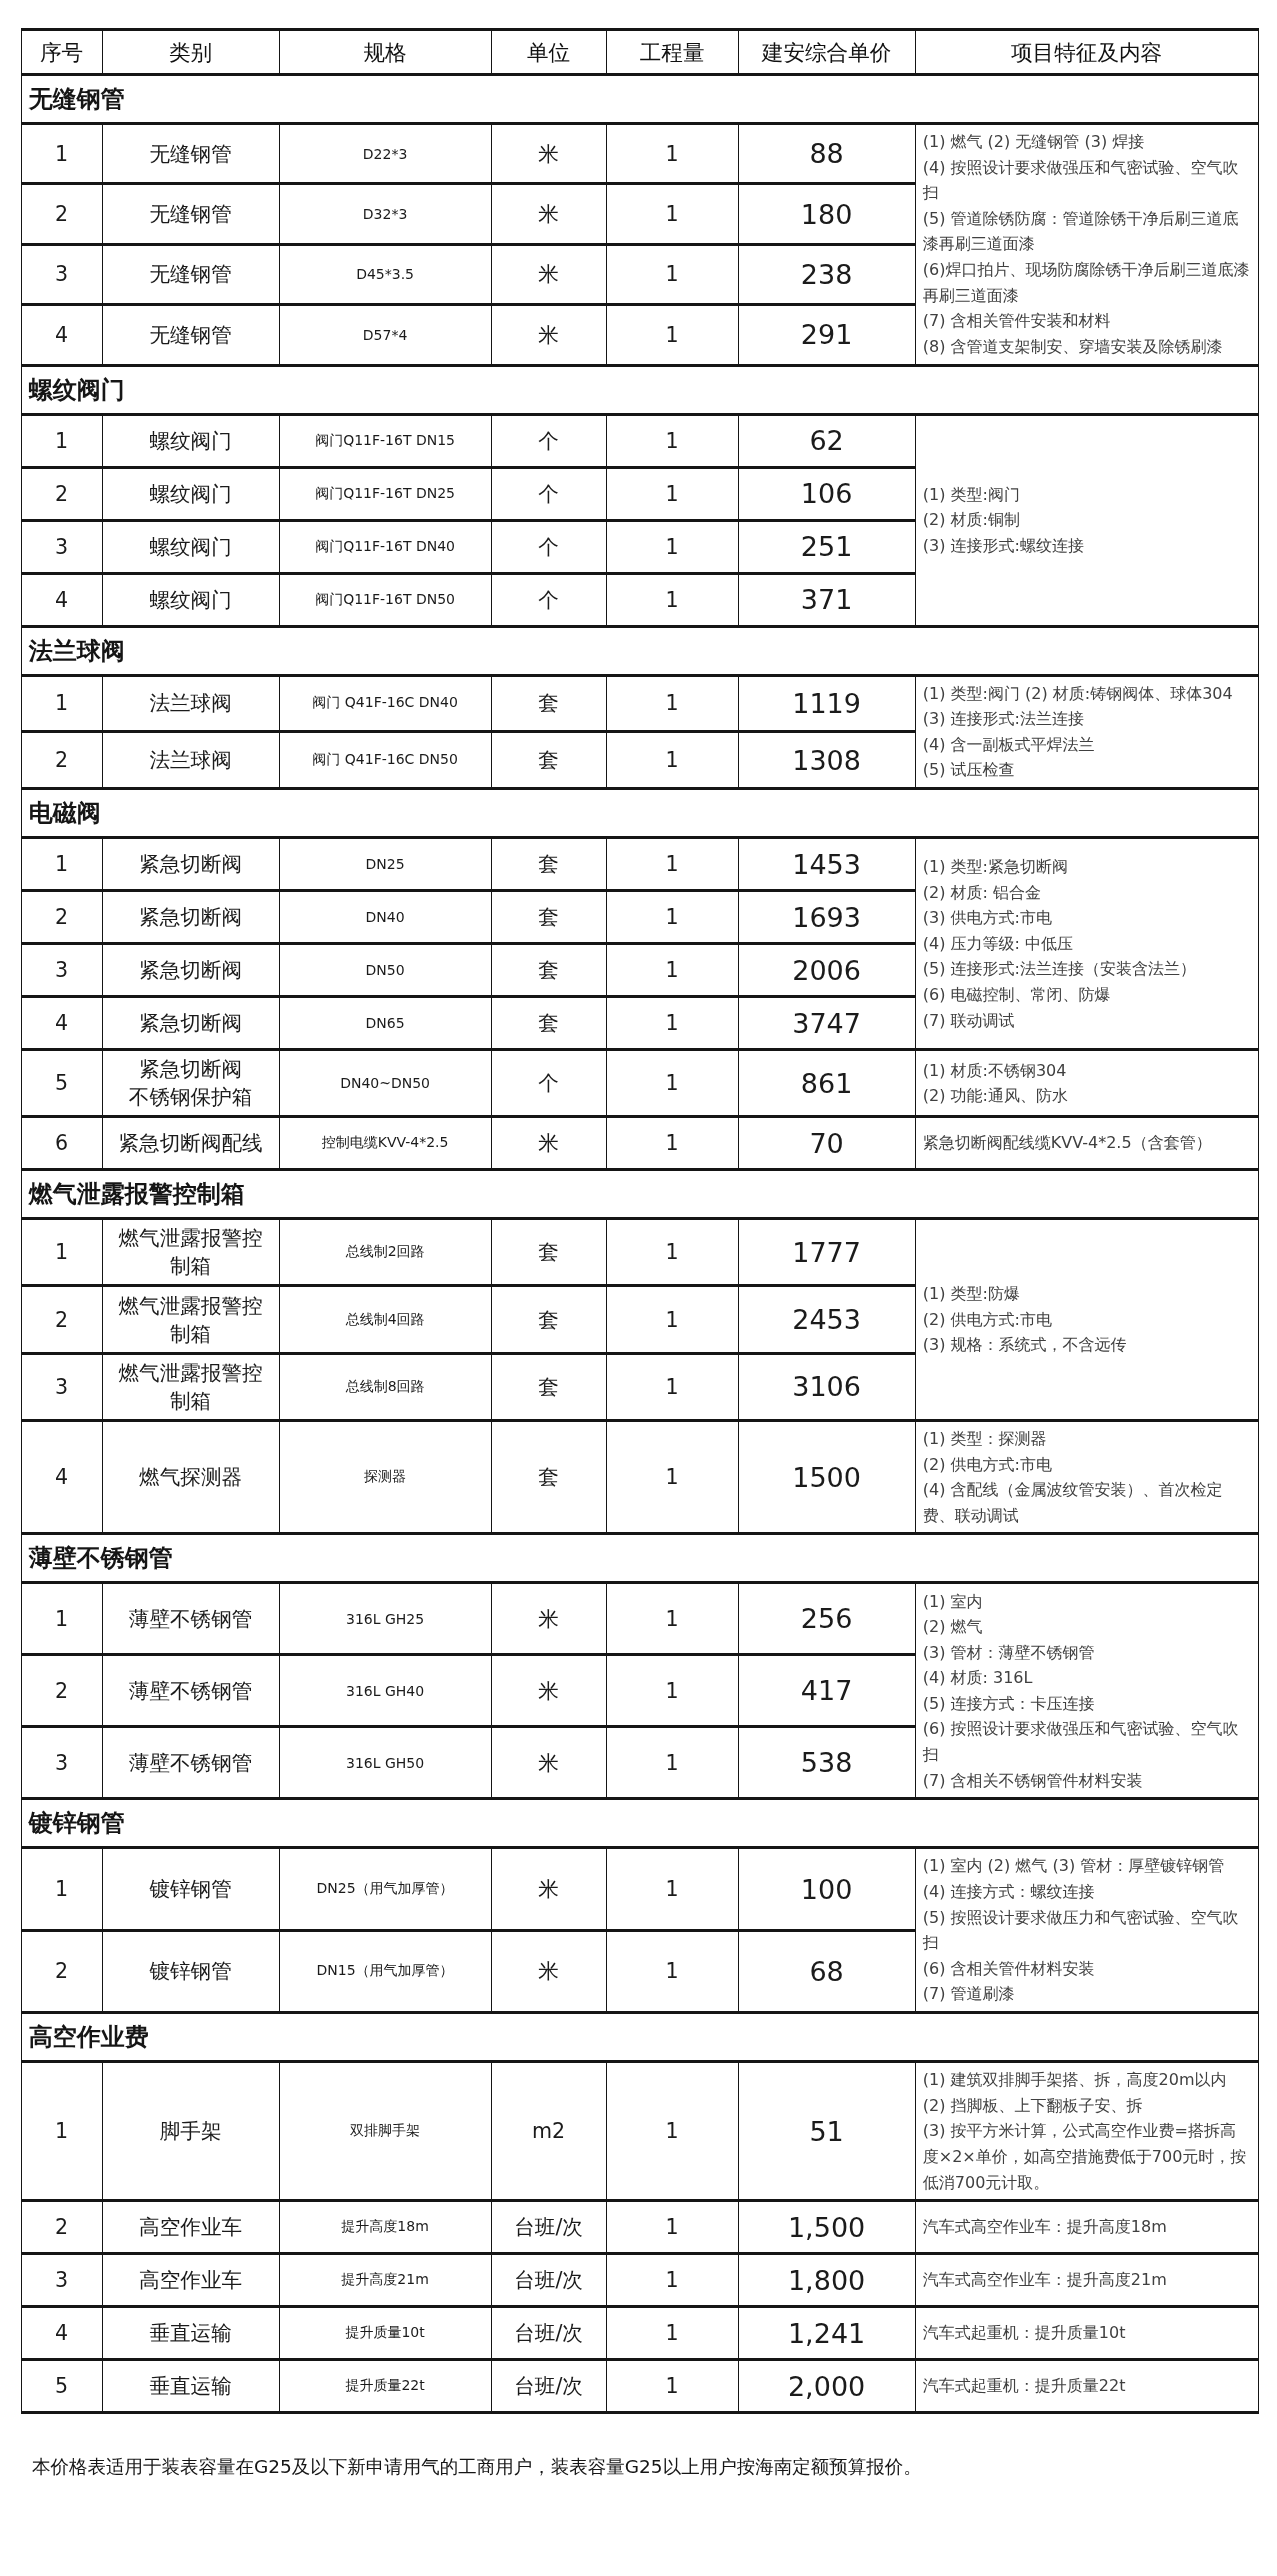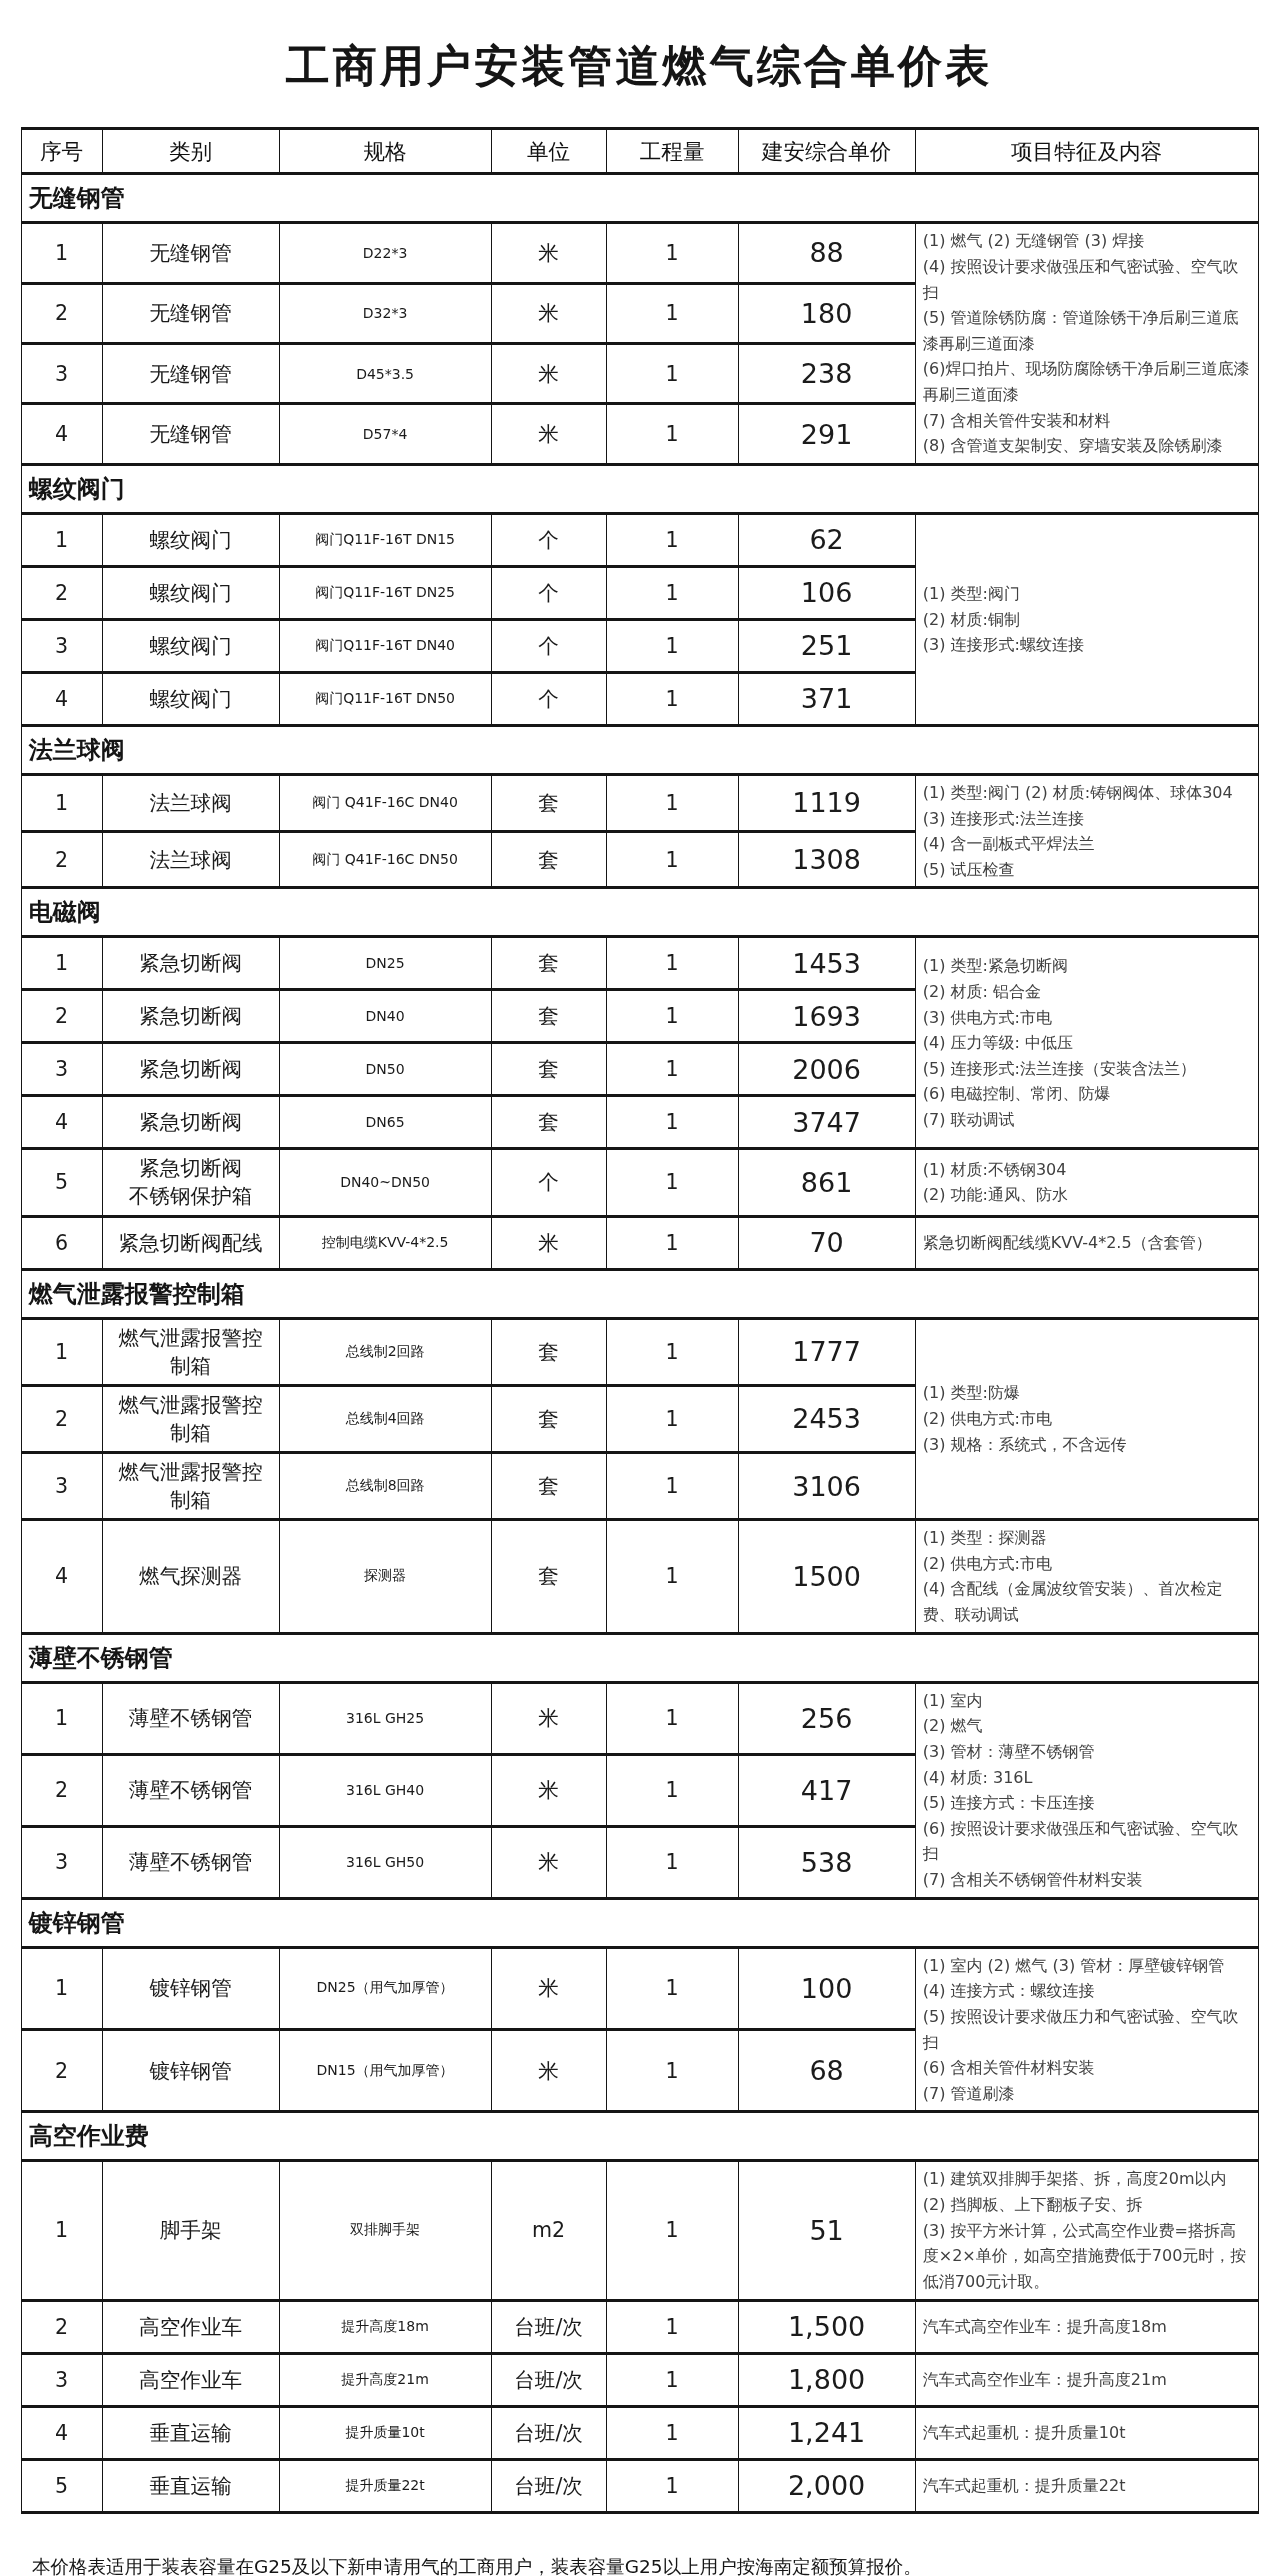--- a/index.html
+++ b/index.html
@@ -76,21 +76,20 @@
     line-height:1.85;
     margin:0 0 27px 0;
     color:#161616;
   }
 </style>
 </head>
 <body>
 
 <div>
 
-  <h1 class="page-title">工商用户安装管道燃气综合单价表</h1>
 
   <table class="price-table">
     <colgroup>
       <col style="width:81px">
       <col style="width:177px">
       <col style="width:212px">
       <col style="width:115px">
       <col style="width:132px">
       <col style="width:177px">
       <col style="width:343px">

